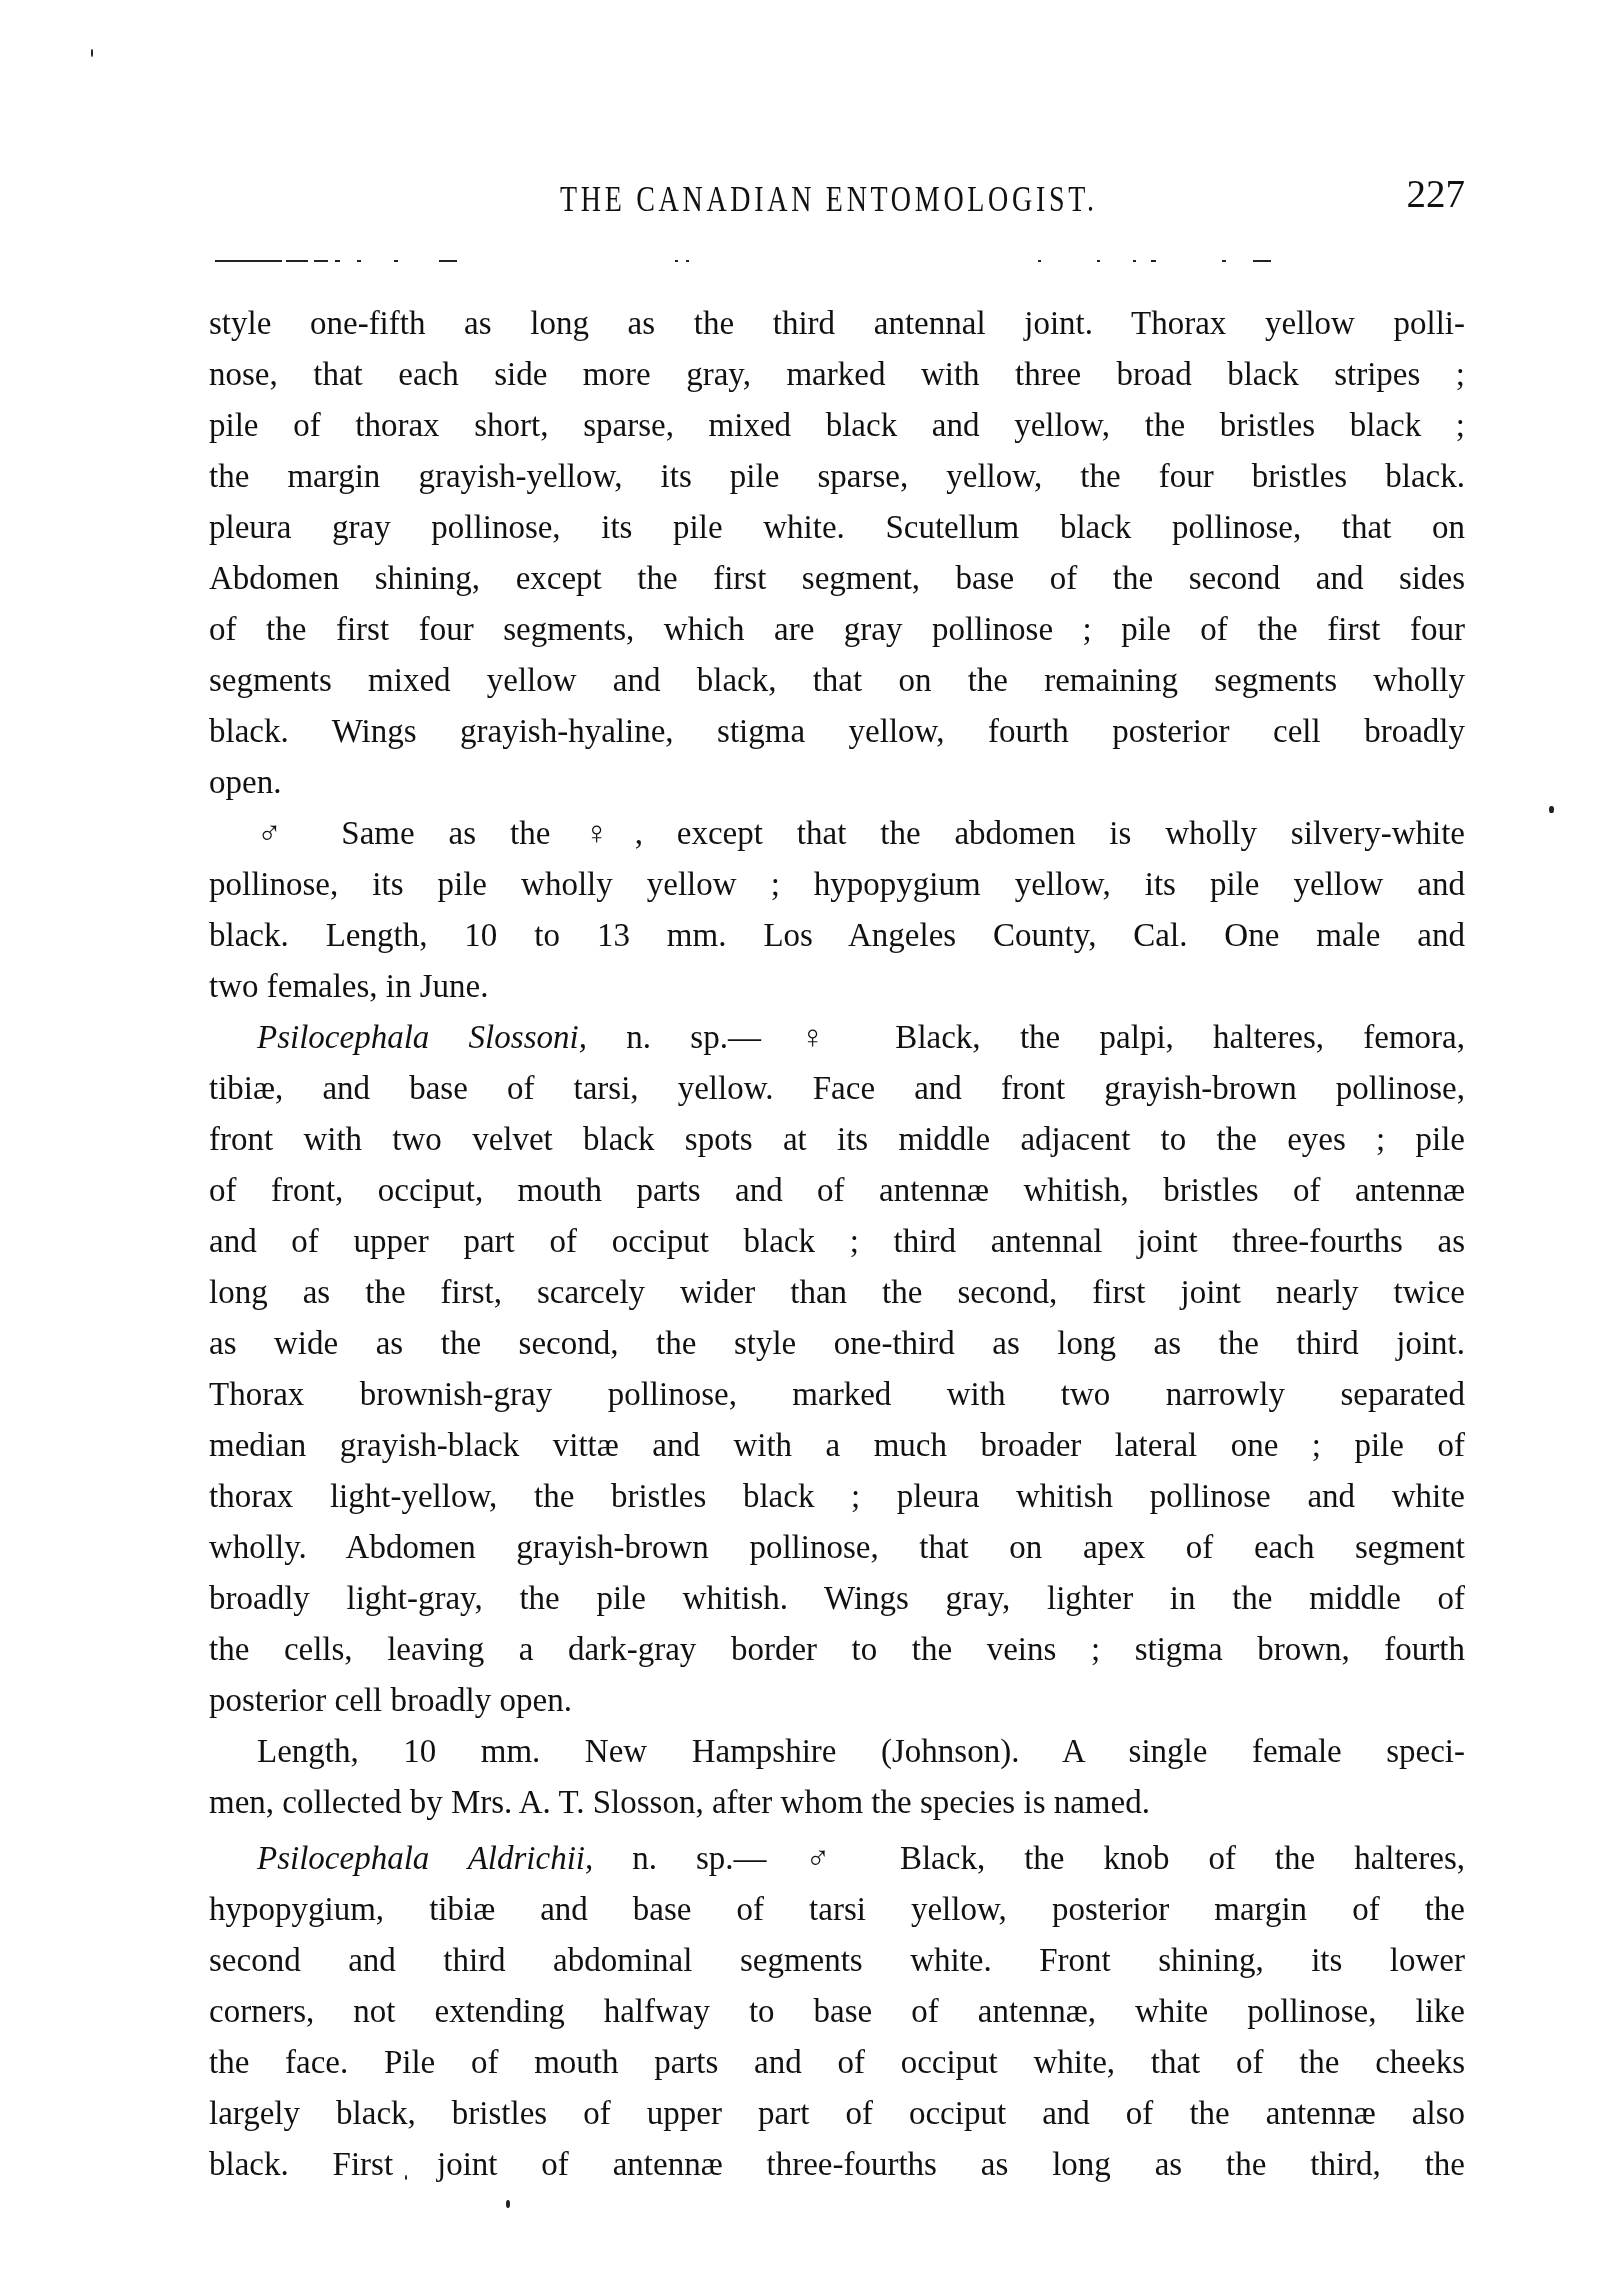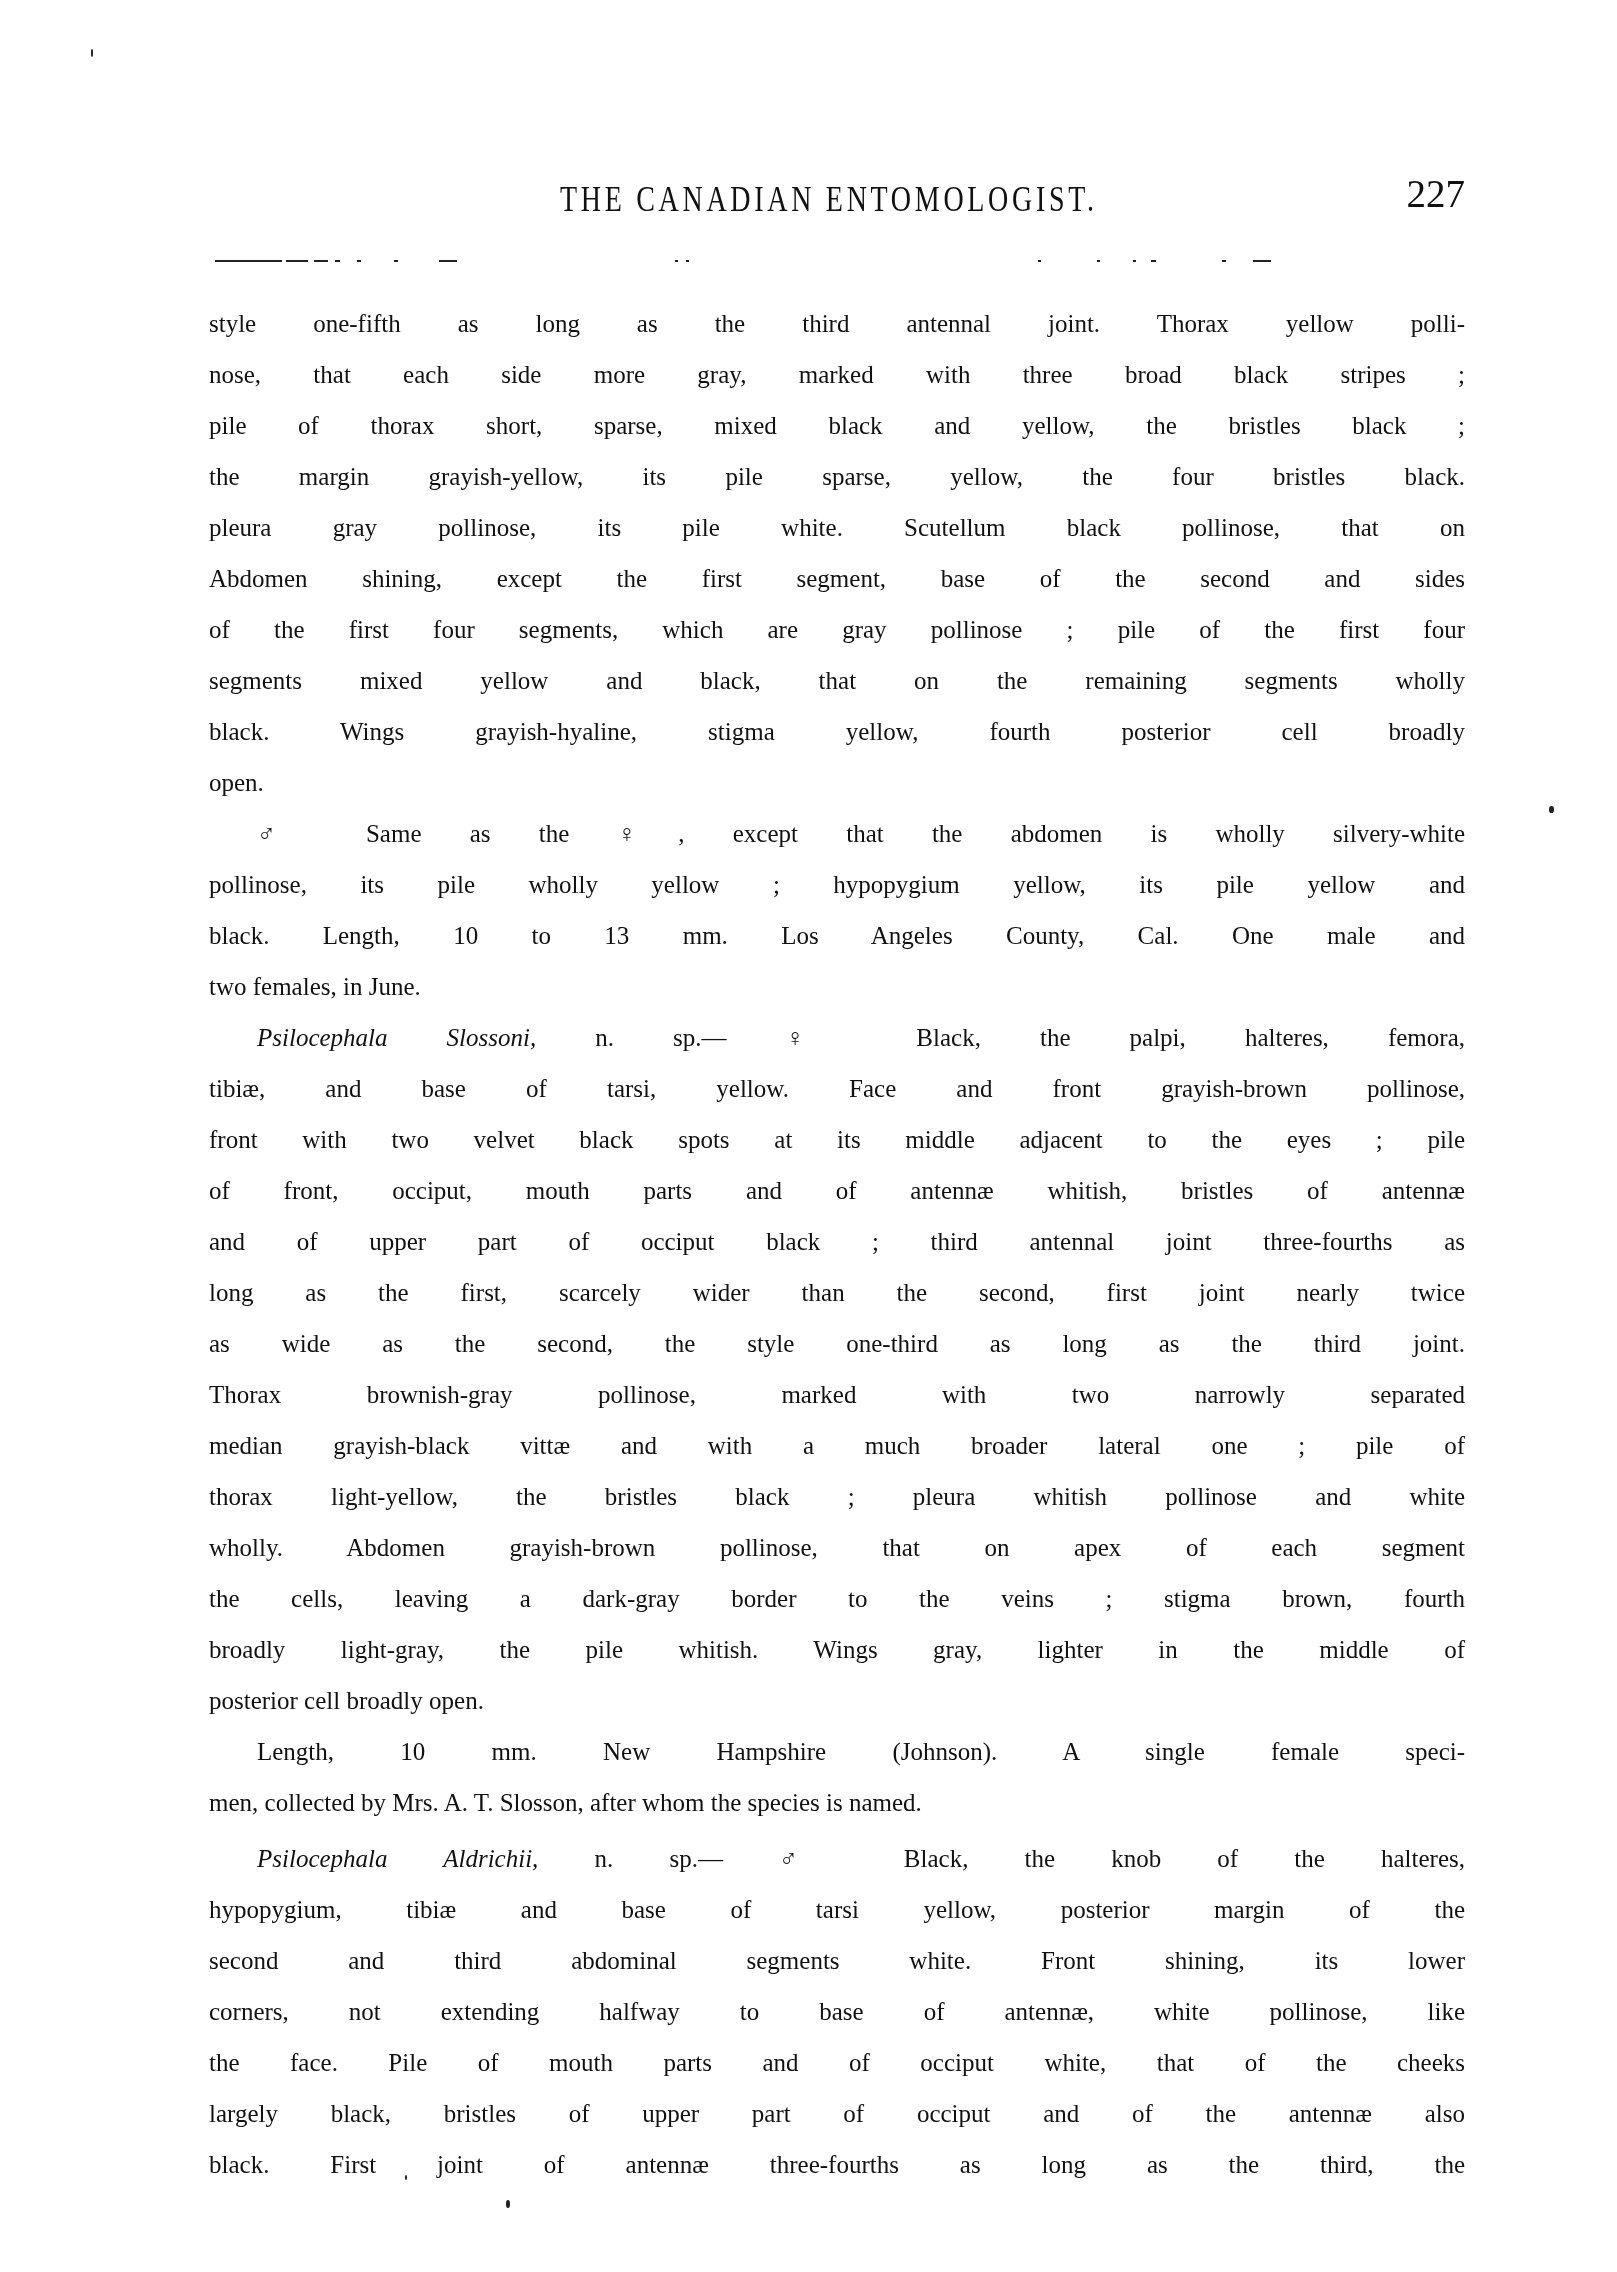--- a/index.html
+++ b/index.html
@@ -66,21 +66,21 @@
   .body-text {
     position: absolute;
     top: 298px;
     left: 209px;
     width: 1256px;
   }
   .line {
     display: block;
     height: 51px;
     line-height: 51px;
-    font-size: 25px;
+    font-size: 33px;
     white-space: nowrap;
     text-align: justify;
     text-align-last: justify;
   }
   .line.last {
     text-align: left;
     text-align-last: left;
   }
   .line.indent {
     padding-left: 48px;
@@ -152,22 +152,22 @@
       <span class="line">tibiæ, and base of tarsi, yellow.  Face and front grayish-brown pollinose,</span>
       <span class="line">front with two velvet black spots at its middle adjacent to the eyes ; pile</span>
       <span class="line">of front, occiput, mouth parts and of antennæ whitish, bristles of antennæ</span>
       <span class="line">and of upper part of occiput black ; third antennal joint three-fourths as</span>
       <span class="line">long as the first, scarcely wider than the second, first joint nearly twice</span>
       <span class="line">as wide as the second, the style one-third as long as the third joint.</span>
       <span class="line">Thorax brownish-gray pollinose, marked with two narrowly separated</span>
       <span class="line">median grayish-black vittæ and with a much broader lateral one ; pile of</span>
       <span class="line">thorax light-yellow, the bristles black ; pleura whitish pollinose and white</span>
       <span class="line">wholly.  Abdomen grayish-brown pollinose, that on apex of each segment</span>
+      <span class="line">broadly light-gray, the pile whitish.  Wings gray, lighter in the middle of</span>
       <span class="line">the cells, leaving a dark-gray border to the veins ; stigma brown, fourth</span>
-      <span class="line">broadly light-gray, the pile whitish.  Wings gray, lighter in the middle of</span>
       <span class="line last">posterior cell broadly open.</span>
     </div>
 
     <div class="paragraph">
       <span class="line indent">Length, 10 mm.  New Hampshire (Johnson).  A single female speci-</span>
       <span class="line last">men, collected by Mrs. A. T. Slosson, after whom the species is named.</span>
     </div>
 
     <div class="para-gap"></div>
 

